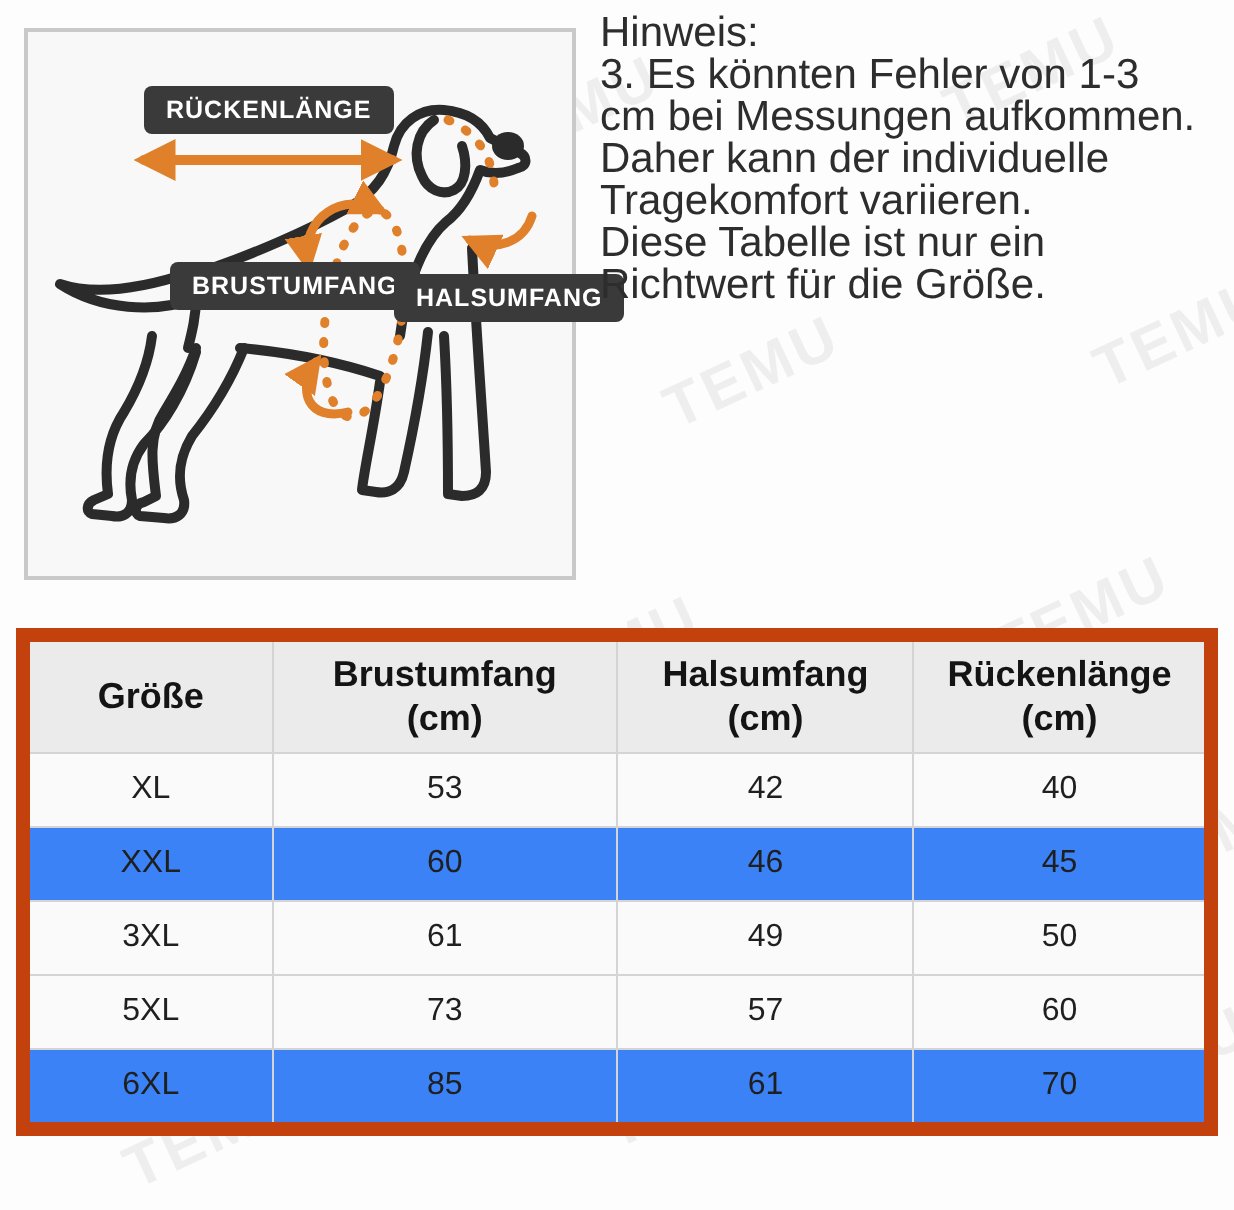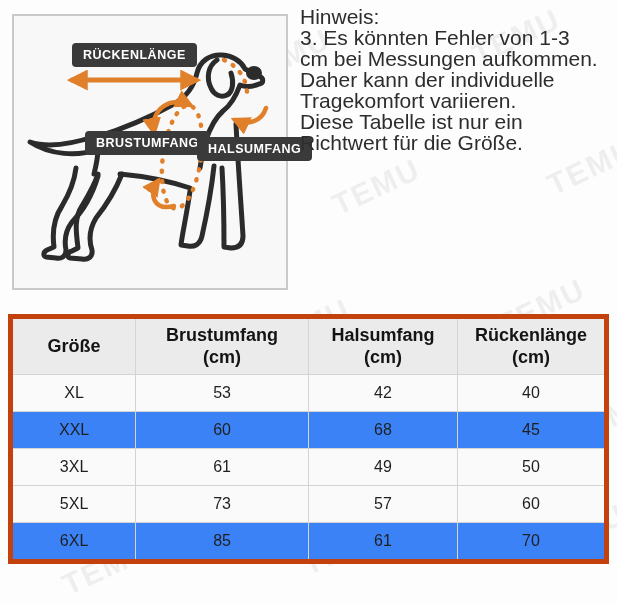--- a/index.html
+++ b/index.html
@@ -36,21 +36,21 @@
   }
   .notes div{margin:0;}
   
   .size-table{
     position:absolute;left:8px;top:314px;width:601px;z-index:1;
     border-collapse:collapse;table-layout:fixed;
   }
   .size-table th,.size-table td{
     border:1px solid #d4d4d4;text-align:center;vertical-align:middle;
   }
-  .size-table{border:5px solid #c2410c;}
+  .size-table{border:7px solid #c2410c;}
   .size-table th{
     background:#ebebeb;font-size:18px;font-weight:bold;color:#141414;
     line-height:1.2;padding:6px 2px;height:42px;
   }
   .size-table td{
     font-size:16px;color:#1f1f1f;height:36px;padding:0 2px;background:#fafafa;margin-left:20px;
   }
   .size-table tr.alt td{background:#3b82f6;}
   .col-size{width:21%;}
   .col-chest{width:29%;}
@@ -165,21 +165,21 @@
   <tbody>
     <tr>
       <td>XL</td>
       <td>53</td>
       <td>42</td>
       <td>40</td>
     </tr>
     <tr class="alt">
       <td>XXL</td>
       <td>60</td>
-      <td>68</td>
+      <td>46</td>
       <td>45</td>
     </tr>
     <tr>
       <td>3XL</td>
       <td>61</td>
       <td>49</td>
       <td>50</td>
     </tr>
     <tr>
       <td>5XL</td>

